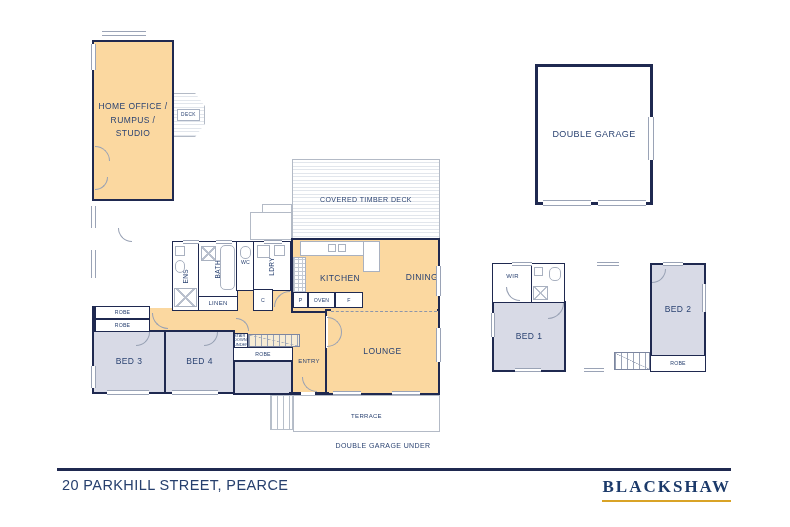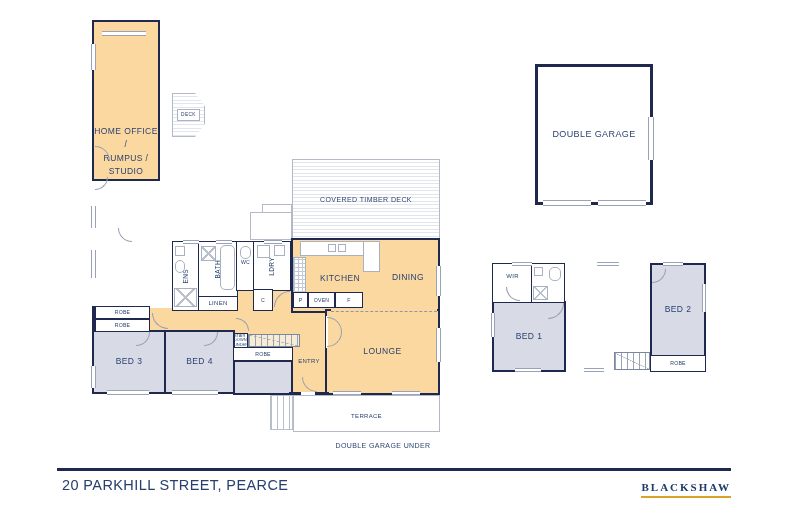--- a/index.html
+++ b/index.html
@@ -40,21 +40,21 @@
         repeating-linear-gradient(90deg,#c3cad4 0 1px,transparent 1px 4px);}
   .wall{position:absolute;background:#1f2950;}
   .gbox{position:absolute;box-sizing:border-box;background:#fff;border:1px solid #b3bac6;}
   .round{border-radius:5px;}
   .chip{background:#fff;border:0.5px solid #aab3c4;padding:1px 3px;}
   .dash{position:absolute;border-top:1px dashed #8d96aa;}
   .footer-rule{position:absolute;background:#1f2950;}
   .address{position:absolute;color:#27406e;font-size:14.5px;letter-spacing:.4px;}
   .brand{position:absolute;text-align:right;}
   .brand span{display:inline-block;font-family:"Liberation Serif",serif;font-weight:bold;
-              font-size:11px;letter-spacing:2px;color:#1c3a6a;
+              font-size:17px;letter-spacing:2px;color:#1c3a6a;
               border-bottom:2px solid #d9a326;padding-bottom:3px;}
 </style>
 </head>
 <body>
 
 <div class="canvas">
 
   <div class="abs deckstripes" style="left:292px;top:159px;width:148px;height:81px;border:1px solid #b3bac6;display:flex;align-items:center;justify-content:center;">
     <span class="rlabel md">COVERED TIMBER DECK</span>
   </div>
@@ -82,40 +82,40 @@
 
   <div class="room orange" style="left:291px;top:238px;width:149px;height:75px;"></div>
   <div class="room orange" style="left:325px;top:309px;width:115px;height:86px;">
     <span class="rlabel">LOUNGE</span>
   </div>
   <div class="fill" style="left:331px;top:307px;width:106px;height:8px;"></div>
   <div class="dash" style="left:331px;top:311px;width:106px;"></div>
   <div class="abs" style="left:300px;top:267px;width:80px;text-align:center;">
     <span class="rlabel">KITCHEN</span>
   </div>
-  <div class="abs" style="left:378px;top:266px;width:60px;text-align:center;">
+  <div class="abs" style="left:378px;top:266px;width:60px;text-align:right;">
     <span class="rlabel">DINING</span>
   </div>
 
   <div class="fix" style="left:300px;top:241px;width:80px;height:15px;"></div>
   <div class="fix" style="left:328px;top:244px;width:8px;height:8px;"></div>
   <div class="fix" style="left:338px;top:244px;width:8px;height:8px;"></div>
   <div class="fix" style="left:363px;top:241px;width:17px;height:31px;"></div>
   <div class="fix grid" style="left:293px;top:257px;width:13px;height:36px;"></div>
   <div class="strip" style="left:293px;top:292px;width:15px;height:16px;">
     <span class="rlabel xs">P</span>
   </div>
   <div class="strip" style="left:308px;top:292px;width:27px;height:16px;">
     <span class="rlabel xs">OVEN</span>
   </div>
   <div class="strip" style="left:335px;top:292px;width:28px;height:16px;">
     <span class="rlabel xs">F</span>
   </div>
 
-  <div class="room orange" style="left:92px;top:20px;width:68px;height:161px;align-items:flex-end;">
+  <div class="room orange" style="left:92px;top:40px;width:82px;height:161px;">
     <span class="rlabel">HOME OFFICE /
 RUMPUS /
 STUDIO</span>
   </div>
   <div class="room lav" style="left:92px;top:330px;width:74px;height:64px;">
     <span class="rlabel">BED 3</span>
   </div>
   <div class="room lav" style="left:164px;top:330px;width:71px;height:64px;">
     <span class="rlabel">BED 4</span>
   </div>

